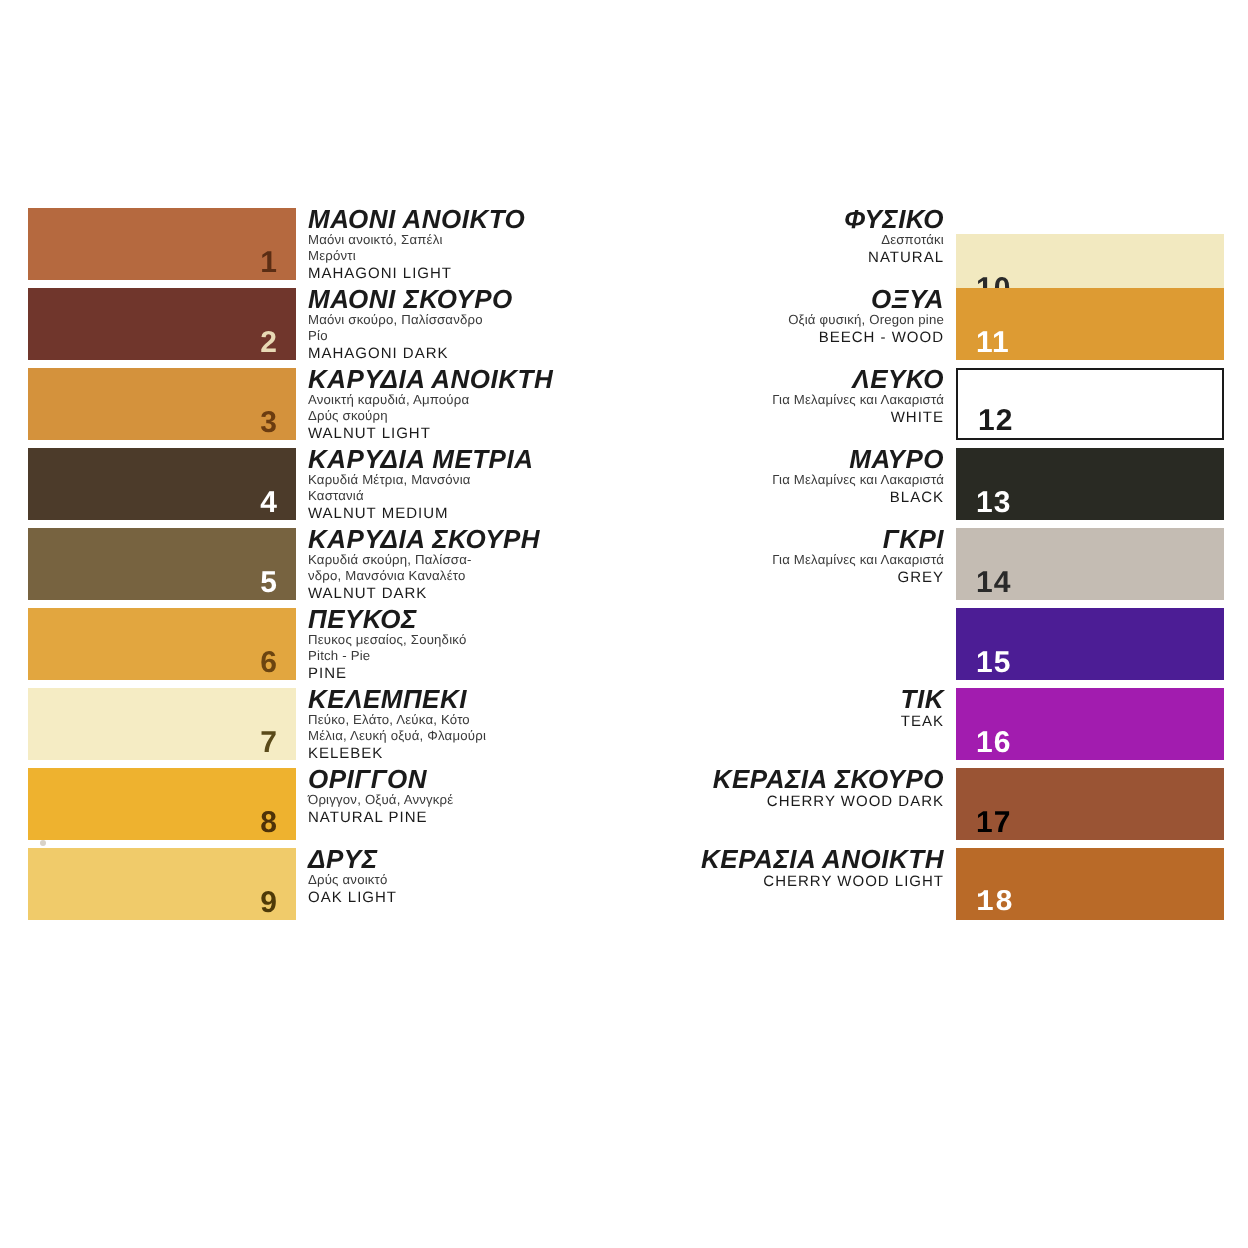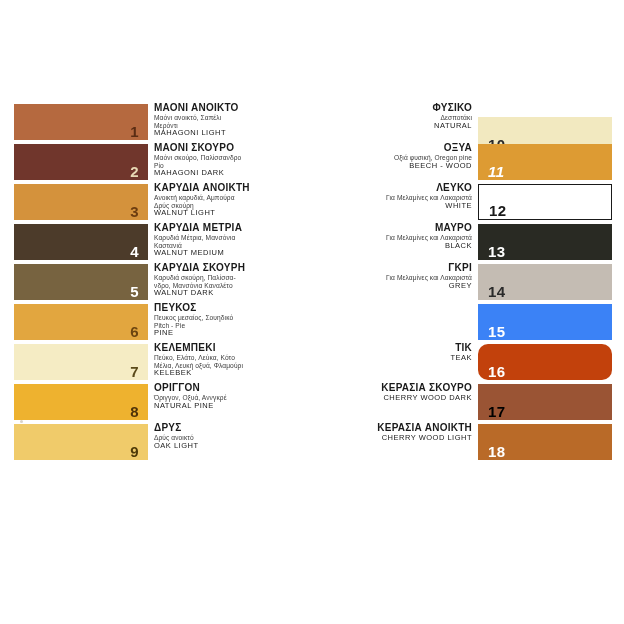--- a/index.html
+++ b/index.html
@@ -74,25 +74,26 @@
     left: 140px;
     text-align: left;
     width: 125px;
   }
   .right-row .labels {
     right: 140px;
     text-align: right;
     width: 200px;
   }
   .title-el {
-    font-size: 10px;
+    font-size: 13px;
     font-weight: bold;
     color: #1a1a1a;
     letter-spacing: 0.25px;
     white-space: nowrap;
+    font-style: italic;
   }
   .desc-el {
     font-size: 6.6px;
     color: #3a3a3a;
     letter-spacing: 0.1px;
     white-space: nowrap;
   }
   .title-en {
     font-size: 7.5px;
     font-weight: normal;
@@ -222,21 +223,21 @@
         <div class="swatch" style="background: rgb(242, 233, 192); margin-top: 13px;">
           <span class="swatch-number" style="color: rgb(42, 42, 42);">10</span>
         </div>
         <div class="labels">
           <div class="title-el">ΦΥΣΙΚΟ</div>
           <div class="desc-el">Δεσποτάκι</div>
           <div class="title-en">NATURAL</div>
         </div>
       </div>
       <div class="row right-row">
-        <div class="swatch" style="background: rgb(221, 155, 51); font-style: italic;">
+        <div class="swatch" style="background: rgb(221, 155, 51);">
           <span class="swatch-number" style="color: rgb(255, 255, 255);">11</span>
         </div>
         <div class="labels">
           <div class="title-el">ΟΞΥΑ</div>
           <div class="desc-el">Οξιά φυσική, Oregon pine</div>
           <div class="title-en">BEECH - WOOD</div>
         </div>
       </div>
       <div class="row right-row">
         <div class="swatch bordered" style="background: rgb(255, 255, 255);">
@@ -262,45 +263,45 @@
         <div class="swatch" style="background: rgb(196, 188, 179);">
           <span class="swatch-number" style="color: rgb(42, 42, 42);">14</span>
         </div>
         <div class="labels">
           <div class="title-el">ΓΚΡΙ</div>
           <div class="desc-el">Για Μελαμίνες και Λακαριστά</div>
           <div class="title-en">GREY</div>
         </div>
       </div>
       <div class="row right-row">
-        <div class="swatch" style="background: #3b82f6; padding-left: 25px;">
+        <div class="swatch" style="background: #4c1d95; padding-left: 25px;">
           <span class="swatch-number" style="color: rgb(255, 255, 255);">15</span>
         </div>
       </div>
       <div class="row right-row">
-        <div class="swatch" style="background: #c2410c; border-radius: 10px;">
+        <div class="swatch" style="background: #a21caf;">
           <span class="swatch-number" style="color: rgb(255, 255, 255);">16</span>
         </div>
         <div class="labels">
           <div class="title-el">ΤΙΚ</div>
           <div class="title-en">TEAK</div>
         </div>
       </div>
       <div class="row right-row">
         <div class="swatch" style="background: rgb(154, 84, 52);">
           <span class="swatch-number" style="color: #000000;">17</span>
         </div>
         <div class="labels">
           <div class="title-el">ΚΕΡΑΣΙΑ ΣΚΟΥΡΟ</div>
           <div class="title-en">CHERRY WOOD DARK</div>
         </div>
       </div>
       <div class="row right-row">
         <div class="swatch" style="background: rgb(185, 106, 40);">
-          <span class="swatch-number" style="color: rgb(255, 255, 255);">18</span>
+          <span class="swatch-number" style="color: rgb(255, 255, 255); font-family: Liberation Mono, monospace;">18</span>
         </div>
         <div class="labels">
           <div class="title-el">ΚΕΡΑΣΙΑ ΑΝΟΙΚΤΗ</div>
           <div class="title-en">CHERRY WOOD LIGHT</div>
         </div>
       </div>
     </div>
 
 </div>
 

